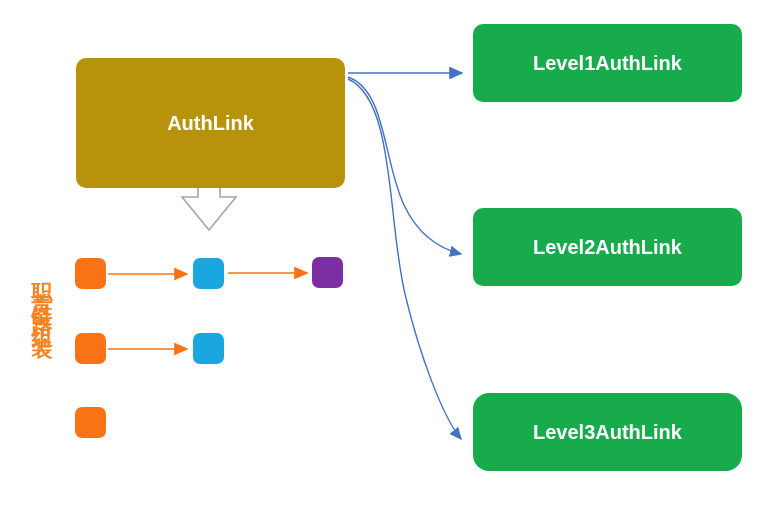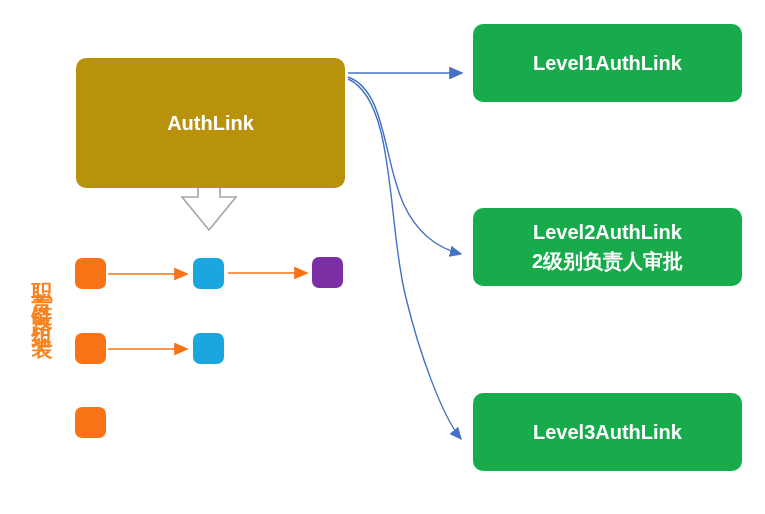--- a/index.html
+++ b/index.html
@@ -27,21 +27,21 @@
     left:76px;top:22px;width:269px;height:130px;
     background:#b8920b;
     margin-top:36px;
   }
   .level-box{
     left:473px;width:269px;height:78px;
     background:#17ab4c;
   }
   .level-1{top:24px;}
   .level-2{top:208px;}
-  .level-3{top:393px;}
+  .level-3{top:393px;border-radius:16px;}
   .arrow-layer{
     position:absolute;left:0;top:0;width:765px;height:514px;
     pointer-events:none;
   }
   .chain-node{
     position:absolute;
     width:31px;height:31px;
     border-radius:7px;
   }
   .node-orange{background:#f97316;}
@@ -86,21 +86,20 @@
 
   <div class="box abstract-box">
     <div>AuthLink</div>
   </div>
 
   <div class="box level-box level-1">
     <div>Level1AuthLink</div>
   </div>
   <div class="box level-box level-2">
     <div>Level2AuthLink</div>
-    <div>2级别负责人审批</div>
   </div>
   <div class="box level-box level-3">
     <div>Level3AuthLink</div>
   </div>
 
   <div class="chain-label">职责链路组装</div>
 
   <div class="chain-node node-orange" style="left:75px;top:258px;"></div>
   <div class="chain-node node-blue" style="left:193px;top:258px;"></div>
   <div class="chain-node node-purple" style="left:312px;top:257px;"></div>

